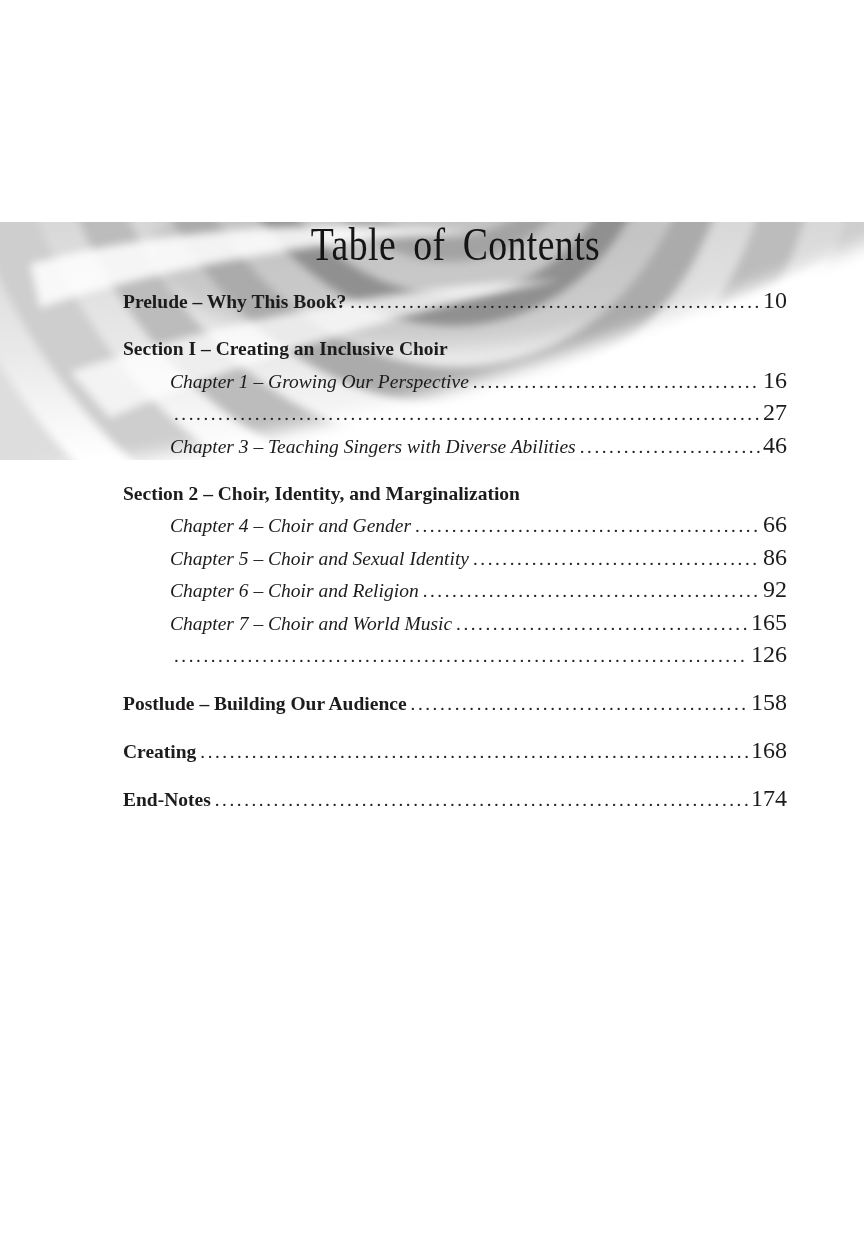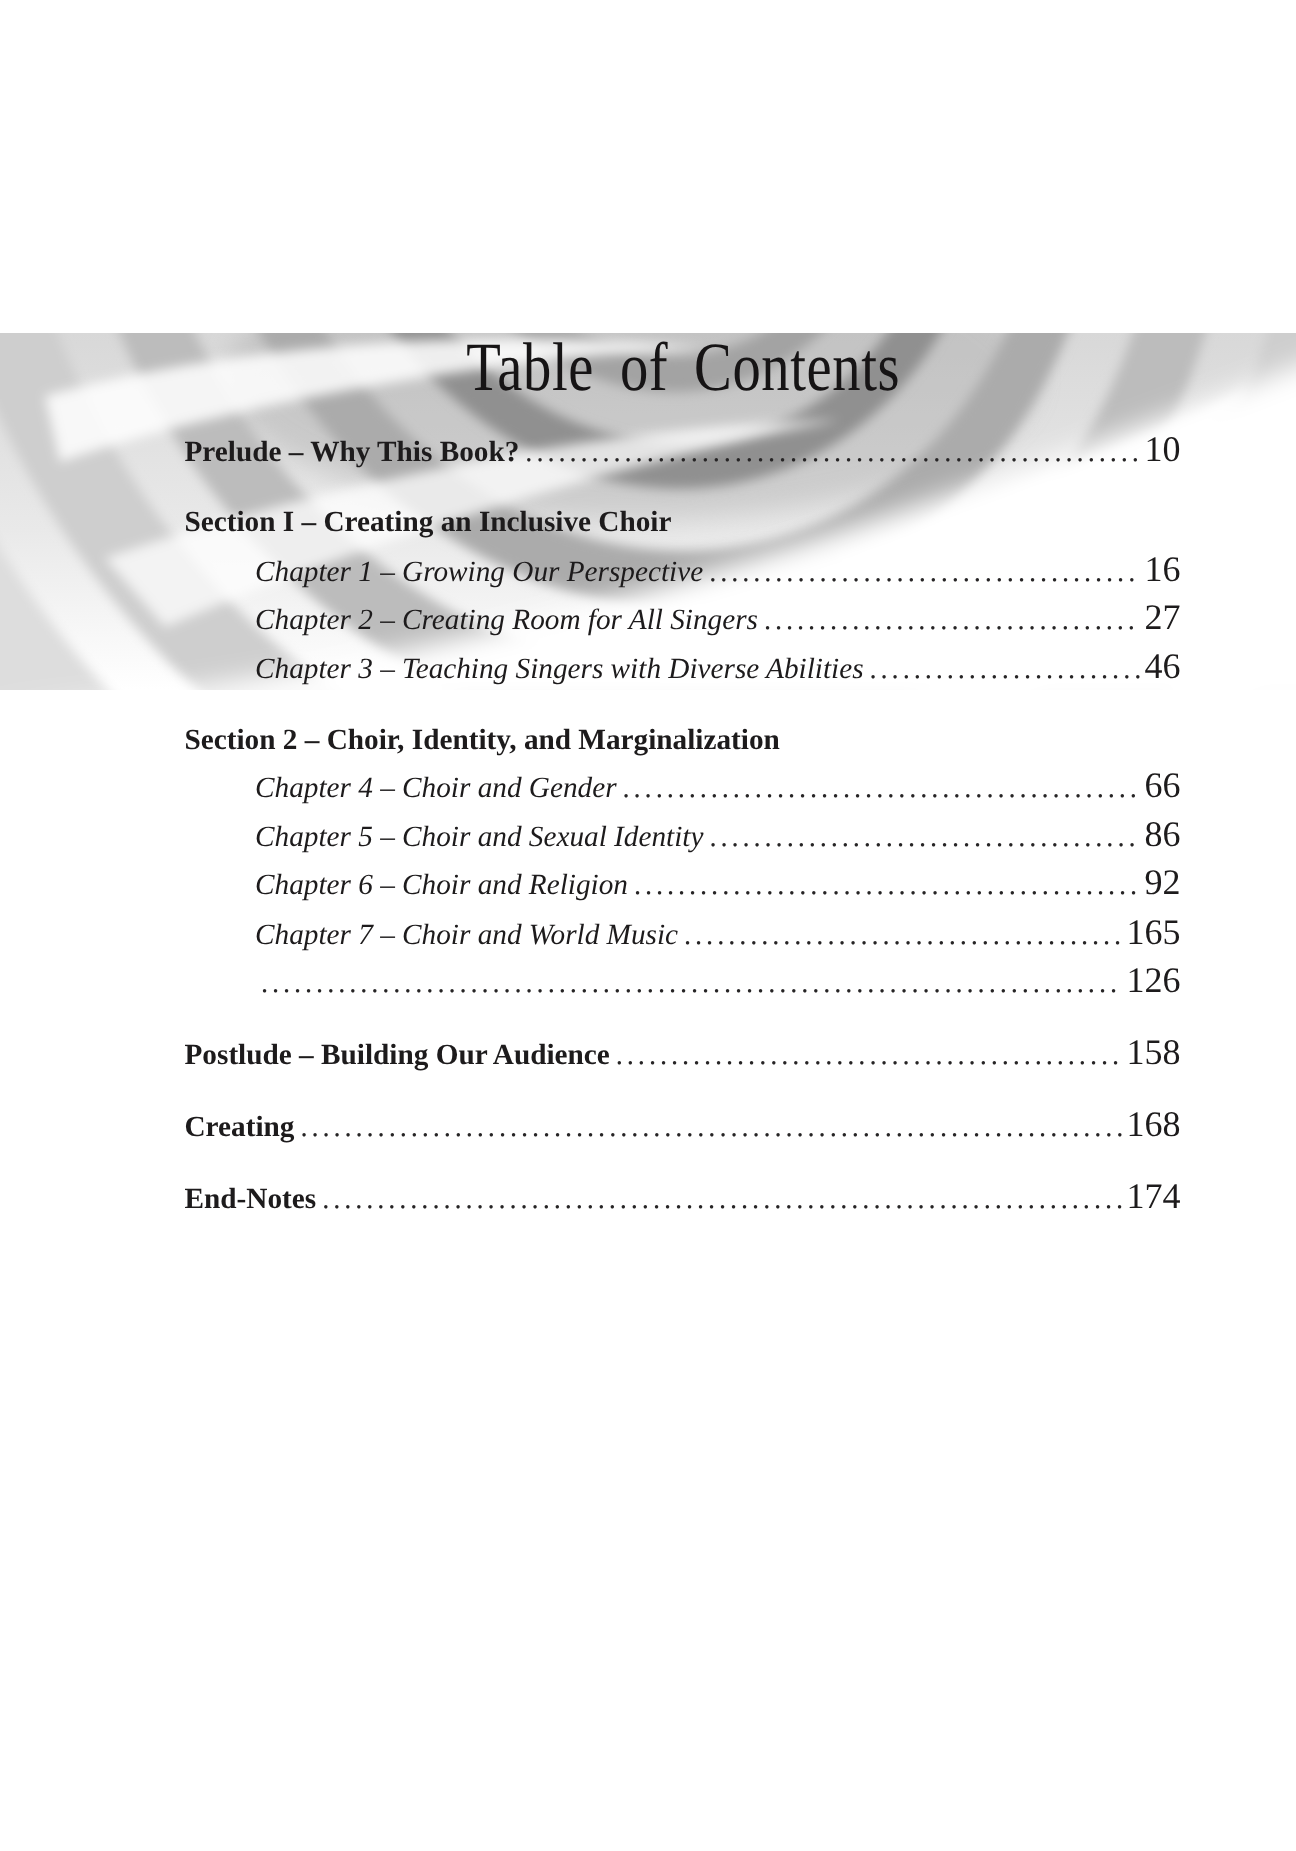--- a/index.html
+++ b/index.html
@@ -139,21 +139,20 @@
 
   </div>
 
   <div class="toc-row chapter indented">
     <span class="label">Chapter 1 – Growing Our Perspective</span>
     <span class="leader"></span>
     <span class="pagenum">16</span>
   </div>
 
   <div class="toc-row chapter indented">
-    <span class="label">Chapter 2 – Creating Room for All Singers</span>
     <span class="leader"></span>
     <span class="pagenum">27</span>
   </div>
 
   <div class="toc-row chapter indented">
     <span class="label">Chapter 3 – Teaching Singers with Diverse Abilities</span>
     <span class="leader"></span>
     <span class="pagenum">46</span>
   </div>
 

